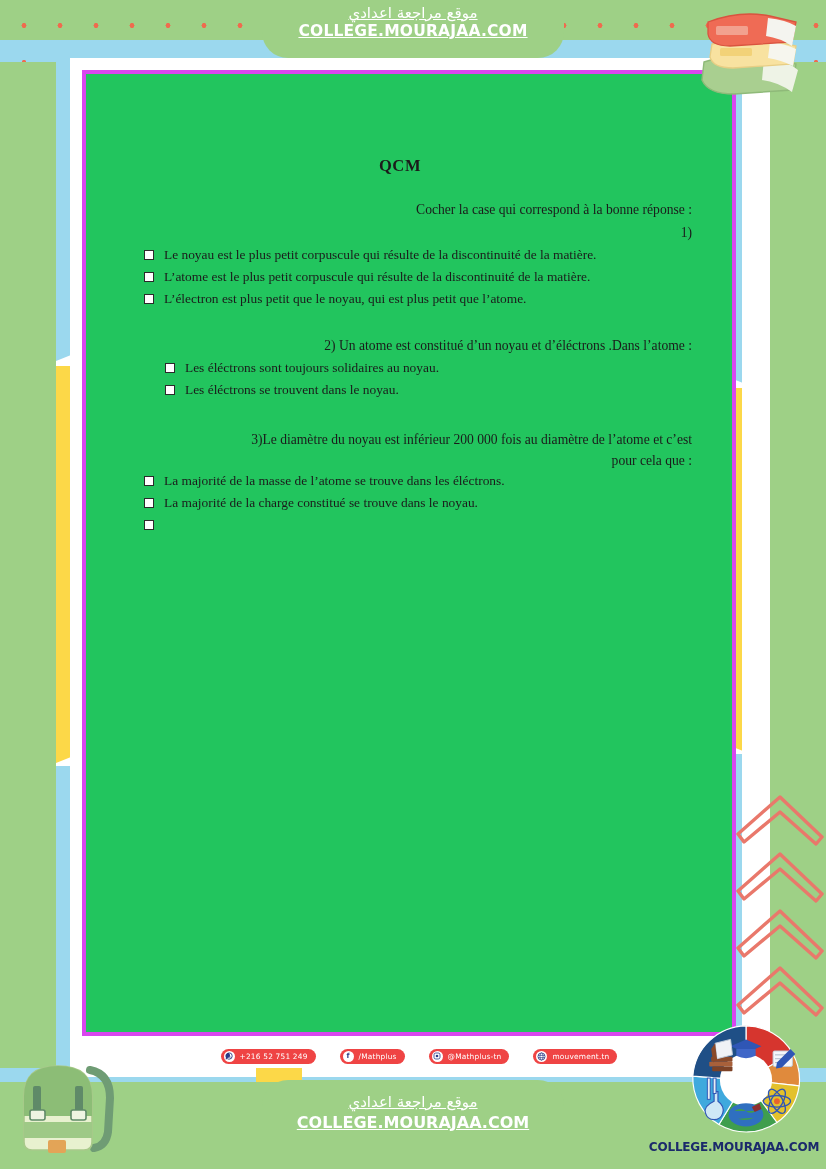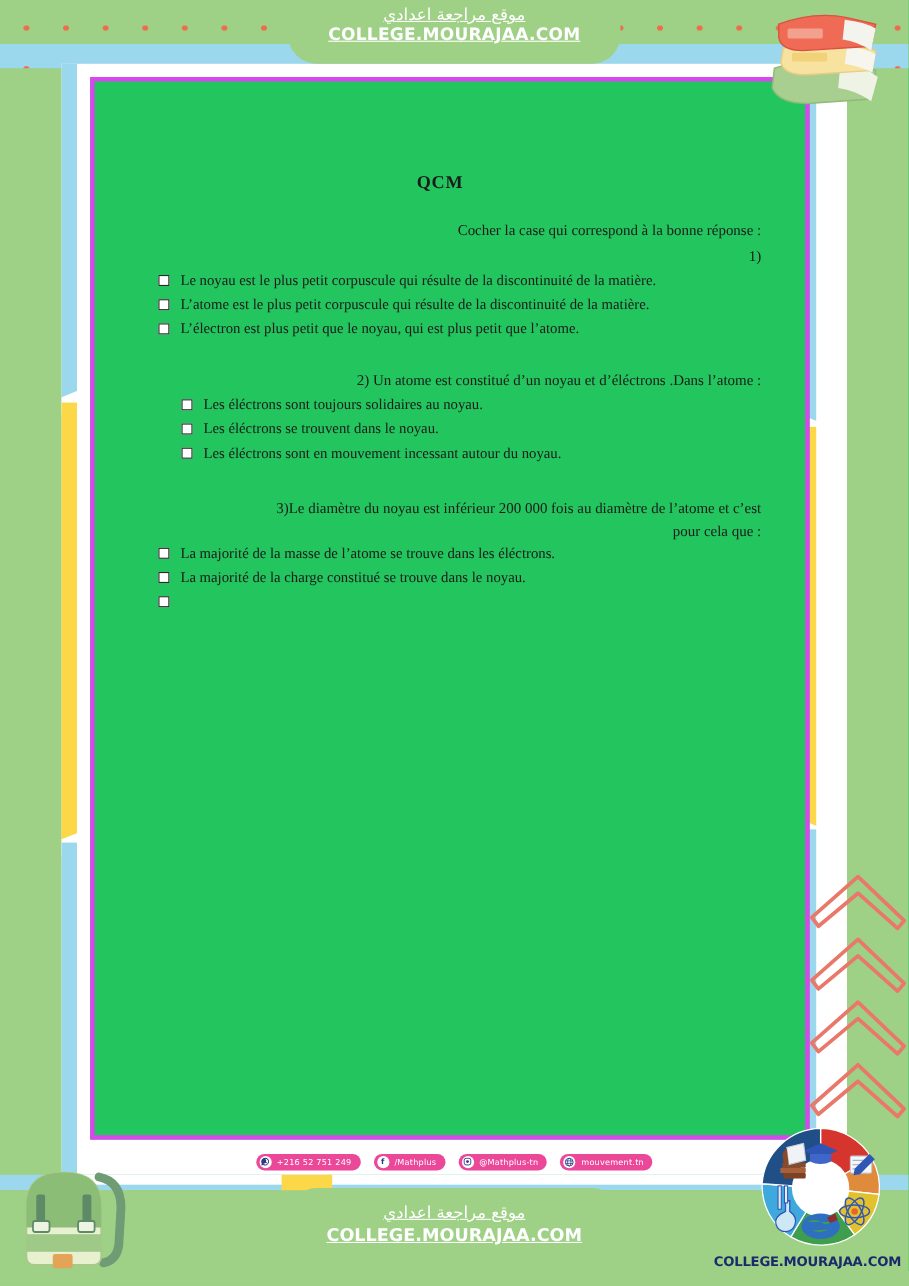--- a/index.html
+++ b/index.html
@@ -101,24 +101,24 @@
   
   #chevrons{left:736px;top:792px;width:90px;height:230px;z-index:3;}
 
   
   #badges{
     left:0;top:1044px;width:826px;height:24px;z-index:20;
     display:flex;justify-content:center;align-items:center;gap:12px;
   }
   .badge{
     display:flex;align-items:center;gap:5px;
-    background:#ec4899;color:#ffffff;
+    background:#ef4444;color:#ffffff;
     border-radius:11px;height:15px;padding:0 8px 0 3px;
     font-family:"DejaVu Sans", sans-serif;
-    font-size:7.4px;letter-spacing:.2px;white-space:nowrap;
+    font-size:7.4px;letter-spacing:.2px;white-space:nowrap;margin-left:12px;
   }
   .badge .ic{
     width:11px;height:11px;border-radius:50%;background:#ffffff;
     display:flex;align-items:center;justify-content:center;
     color:#2a3a86;font-size:7px;font-weight:bold;line-height:1;
     flex:0 0 auto;
   }
   .badge .ic svg{display:block;}
   #foot-blue{left:0;top:1068px;width:826px;height:14px;background:#9bd8ee;}
   #foot-white-strip{left:56px;top:1068px;width:714px;height:9px;background:#fff;}
@@ -208,24 +208,20 @@
       <div class="blk">
         <p class="qnum">2) Un atome est constitué d’un noyau et d’éléctrons .Dans l’atome :</p>
         <ul class="opts">
           <li>
             <span class="box"></span>
             <span>Les éléctrons sont toujours solidaires au noyau.</span>
           </li>
           <li>
             <span class="box"></span>
             <span>Les éléctrons se trouvent dans le noyau.</span>
-          </li>
-          <li>
-            <span class="box"></span>
-            <span>Les éléctrons sont en mouvement incessant autour du noyau.</span>
           </li>
         </ul>
       </div>
 
       <div class="blk3 q3">
         <p>3)Le diamètre du noyau est inférieur 200 000 fois au diamètre de l’atome et c’est</p>
         <p>pour cela que :</p>
         <ul class="opts">
           <li>
             <span class="box"></span>

